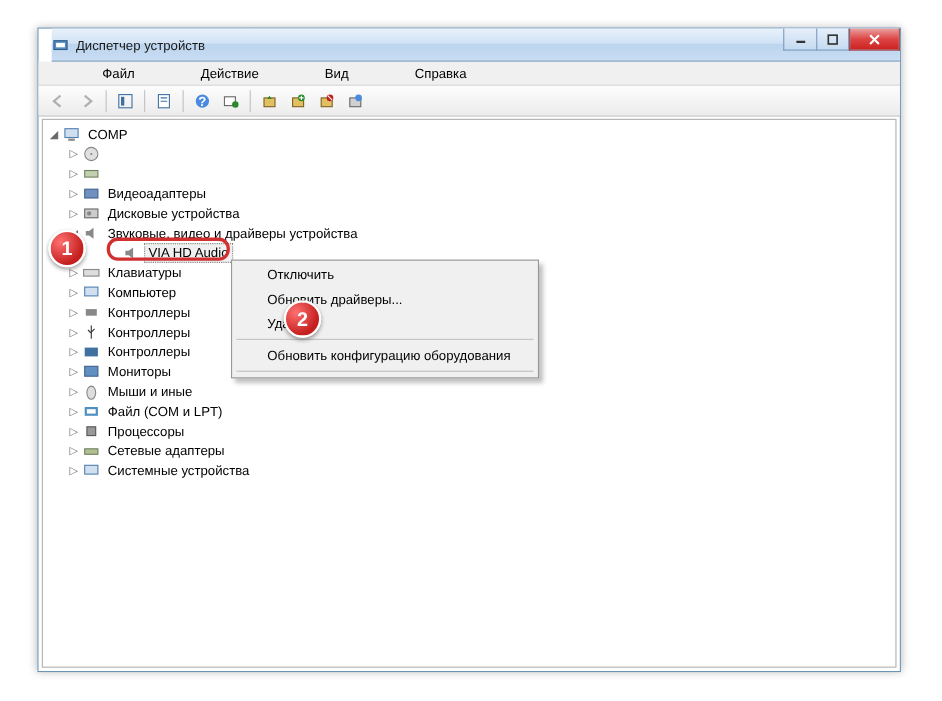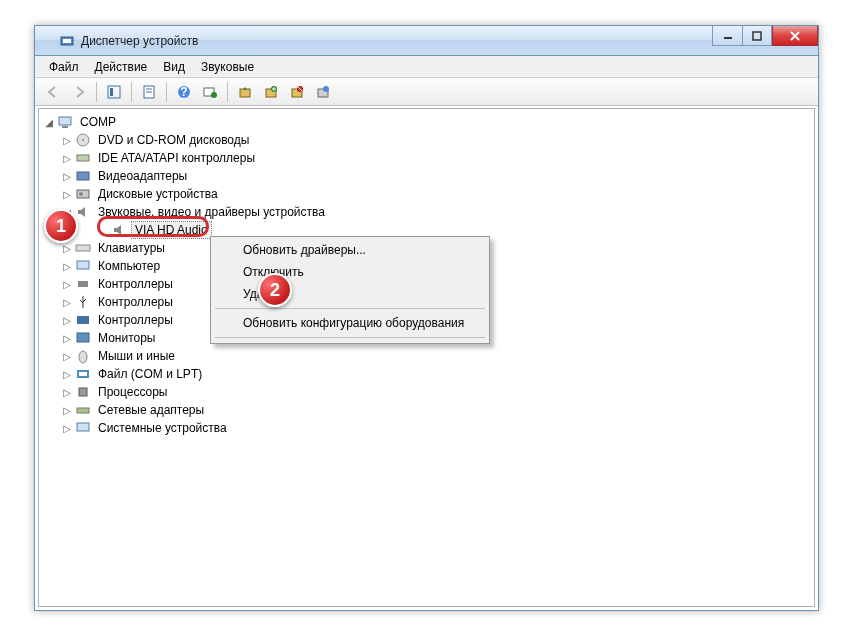--- a/index.html
+++ b/index.html
@@ -1,27 +1,27 @@
 <!DOCTYPE html>
 <html><head>
 <meta charset="utf-8">
 <style>
 *{margin:0;padding:0;box-sizing:border-box;font-family:"Segoe UI",Tahoma,sans-serif;font-size:12px;}
 body{background:#fff;width:856px;height:637px;position:relative;}
 .window{position:absolute;left:34px;top:25px;width:785px;height:586px;border:1px solid #6a94b4;background:#fff;box-shadow:0 0 8px rgba(0,0,0,0.3);}
-.titlebar{height:30px;background:linear-gradient(#e8f1fb,#d2e3f5 45%,#bcd4ee 50%,#c9ddf3);border-bottom:1px solid #6a94b4;display:flex;align-items:center;padding-left:24px;position:relative;}
+.titlebar{height:30px;background:linear-gradient(#e8f1fb,#d2e3f5 45%,#bcd4ee 50%,#c9ddf3);border-bottom:1px solid #6a94b4;display:flex;align-items:center;padding-left:0;position:relative;margin-left:12px;}
 .titlebar .icon{width:16px;height:16px;margin-right:6px;display:flex;align-items:center;}
 .titlebar .title{color:#1a1a1a;}
 .winbtns{position:absolute;right:0;top:0;display:flex;}
 .winbtn{width:30px;height:20px;border:1px solid #7a9bc0;border-top:none;background:linear-gradient(#e6effa,#c5daf0);display:flex;align-items:center;justify-content:center;font-family:Arial;}
 .winbtn.close{width:46px;background:linear-gradient(#e9a0a0,#d44 50%,#c22);color:#fff;border-color:#a03030;border-top-right-radius:0;}
 .winbtn.min{border-right:none;}
 .winbtn svg{width:12px;height:10px;}
 .menubar{height:22px;background:#f0f0f0;display:flex;align-items:center;padding-left:6px;border-bottom:1px solid #d0d0d0;}
-.menubar .menu{padding:3px 8px;cursor:default;}
+.menubar .menu{padding:3px 8px;cursor:default;margin-left:44px;}
 .toolbar{height:28px;background:linear-gradient(#fdfdfd,#ececec);border-bottom:1px solid #c0c0c0;display:flex;align-items:center;padding-left:6px;gap:2px;}
 .tb{width:24px;height:24px;display:flex;align-items:center;justify-content:center;border:1px solid transparent;}
 .tb.disabled{opacity:0.35;}
 .tbsep{width:1px;height:20px;background:#c0c0c0;margin:0 3px;}
 .content{position:absolute;top:82px;left:3px;right:3px;bottom:3px;border:1px solid #b0b0b0;background:#fff;overflow:auto;padding:4px;}
 .tree{user-select:none;}
 .node{display:flex;align-items:center;height:18px;white-space:nowrap;}
 .exp{width:12px;text-align:center;color:#6a6a6a;cursor:pointer;font-size:10px;}
 .nicon{width:16px;height:16px;margin:0 4px 0 2px;display:flex;align-items:center;justify-content:center;}
 .nlabel{padding:1px 3px;}
@@ -64,21 +64,21 @@
             <path d="M2 1 L10 9 M10 1 L2 9" stroke="#fff" stroke-width="2"></path>
           </svg>
         </div>
     </div>
   </div>
 
   <div class="menubar">
     <div class="menu">Файл</div>
     <div class="menu">Действие</div>
     <div class="menu">Вид</div>
-    <div class="menu">Звуковые</div>
+    <div class="menu">Справка</div>
   </div>
 
   <div class="toolbar">
     <div class="tb disabled">
         <svg width="14" height="14">
           <path d="M9 2 L3 7 L9 12" fill="none" stroke="#333" stroke-width="2"></path>
         </svg>
       </div>
     <div class="tb disabled">
         <svg width="14" height="14">
@@ -156,30 +156,28 @@
       </div>
       <div class="children">
         <div class="node">
             <span class="exp">▷</span>
             <span class="nicon">
               <svg width="16" height="16">
                 <circle cx="8" cy="8" r="6" fill="#e0e0e0" stroke="#888"></circle>
                 <circle cx="8" cy="8" r="1" fill="#888"></circle>
               </svg>
             </span>
-            <span class="nlabel">DVD и CD-ROM дисководы</span>
           </div>
         <div class="node">
             <span class="exp">▷</span>
             <span class="nicon">
               <svg width="16" height="16">
                 <rect x="2" y="5" width="12" height="6" fill="#c0d0b0" stroke="#708060"></rect>
               </svg>
             </span>
-            <span class="nlabel">IDE ATA/ATAPI контроллеры</span>
           </div>
         <div class="node">
             <span class="exp">▷</span>
             <span class="nicon">
               <svg width="16" height="16">
                 <rect x="2" y="4" width="12" height="8" fill="#7090c0" stroke="#406090"></rect>
               </svg>
             </span>
             <span class="nlabel">Видеоадаптеры</span>
           </div>
@@ -313,22 +311,22 @@
             <span class="nlabel">Системные устройства</span>
           </div>
       </div>
     </div>
   </div>
 
   <div class="highlight-box" style="left:62px;top:190px;width:112px;height:21px;"></div>
   <div class="highlight-box" style="left:177px;top:256px;width:70px;height:21px;"></div>
 
   <div class="ctxmenu" style="left:175px;top:210px;">
+    <div class="item">Отключить</div>
     <div class="item">Обновить драйверы...</div>
-    <div class="item">Отключить</div>
     <div class="item">Удалить</div>
     <div class="sep"></div>
     <div class="item">Обновить конфигурацию оборудования</div>
     <div class="sep"></div>
   </div>
 </div>
 
 <div class="marker" style="left:44px;top:209px;">1</div>
 <div class="marker" style="left:258px;top:273px;">2</div>
 

